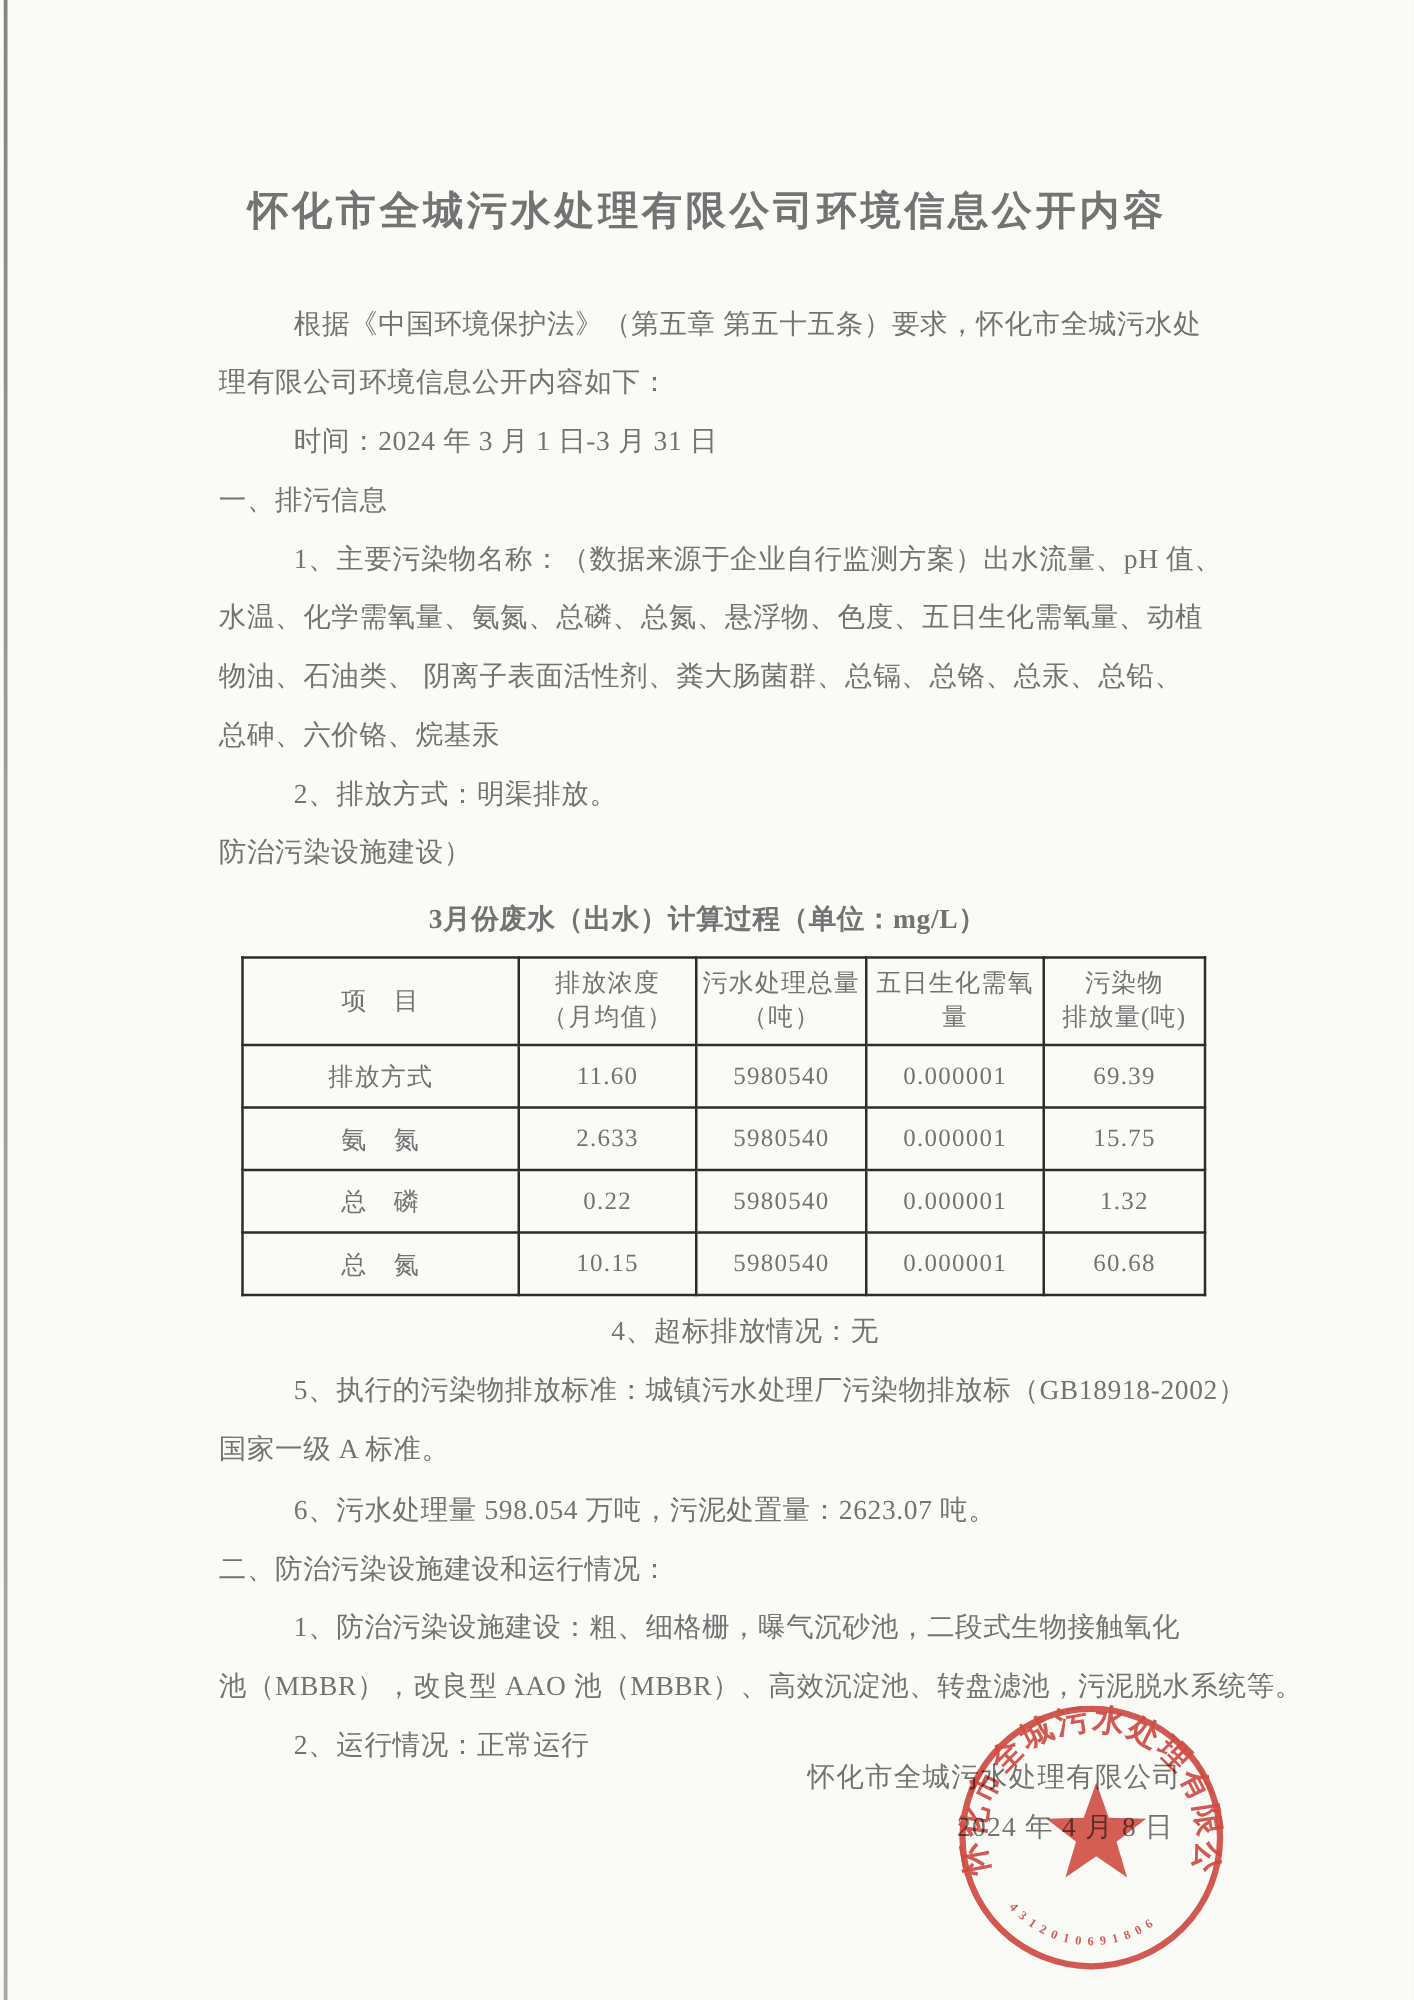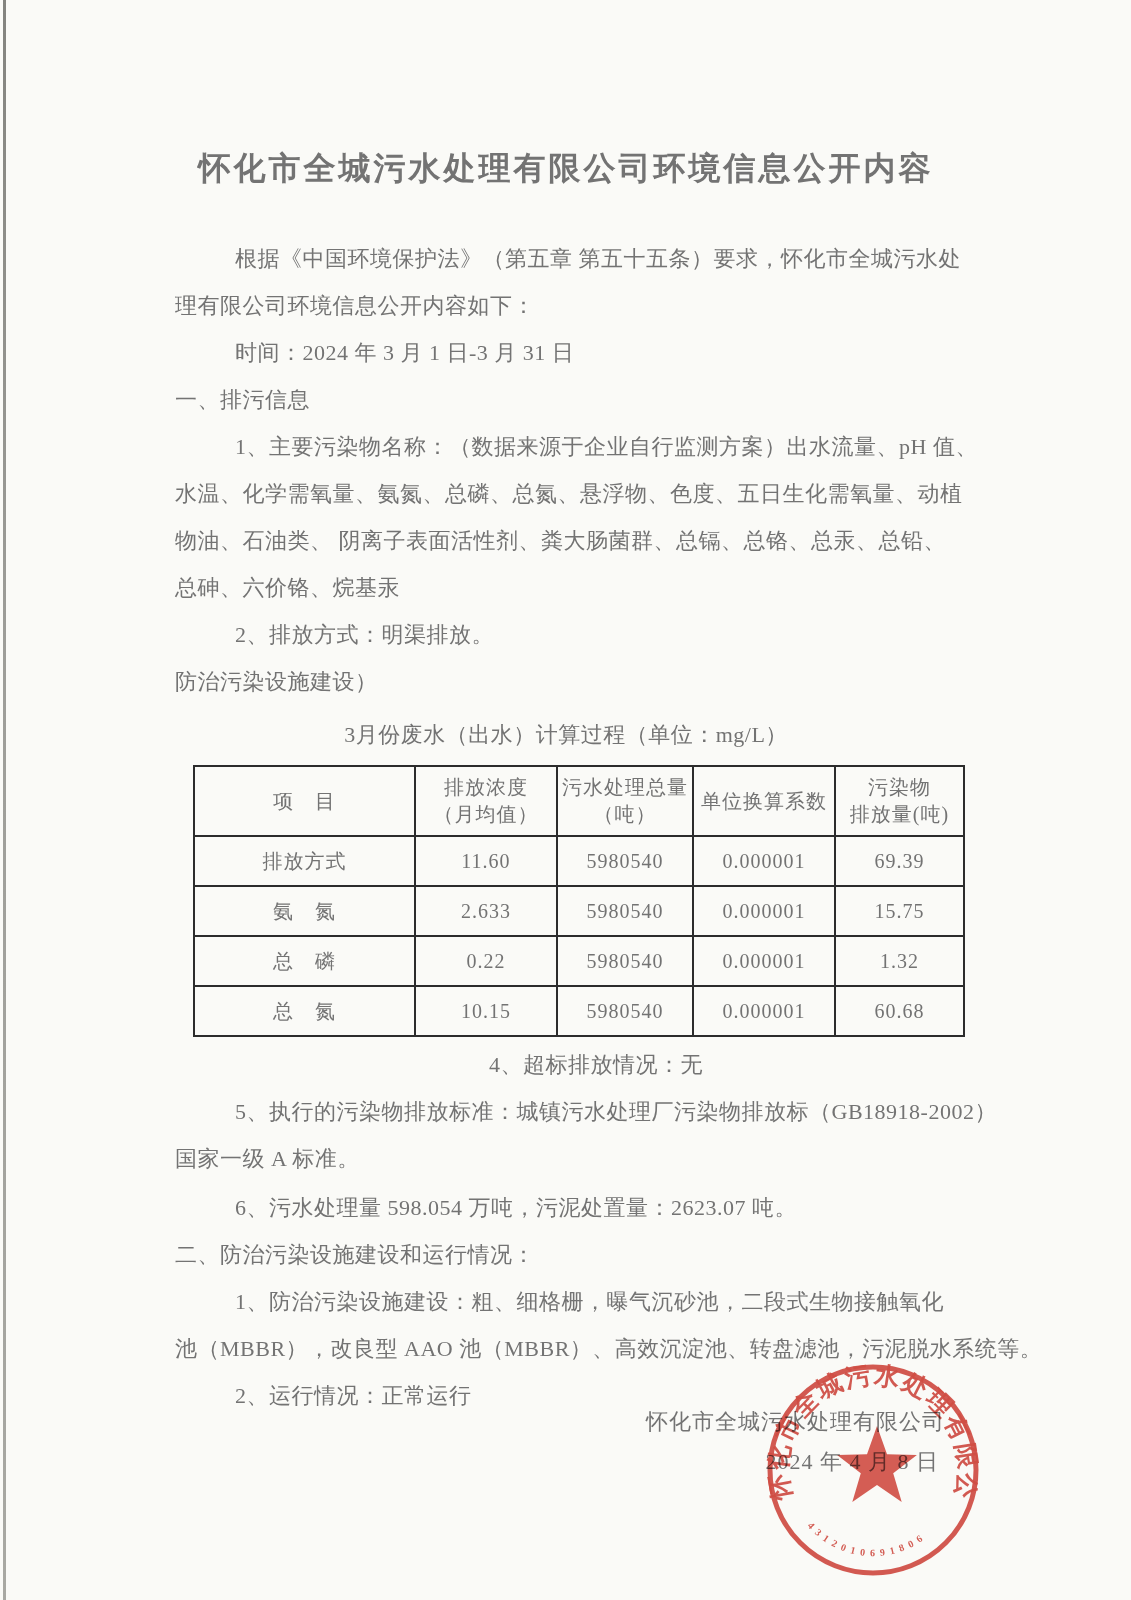--- a/index.html
+++ b/index.html
@@ -43,21 +43,21 @@
     white-space: nowrap;
     letter-spacing: 0.5px;
   }
   .first-gap { margin-top: 45px; }
   .indent { padding-left: 60px; }
   .caption {
     margin-top: 6px;
     height: 47px;
     line-height: 47px;
     font-size: 22px;
-    font-weight: normal;
+    font-weight: bold;
     text-align: center;
     letter-spacing: 0.5px;
   }
   .tbl {
     margin: 7px 0 0 18px;
     border-collapse: collapse;
     table-layout: fixed;
     width: 770px;
   }
   .tbl th, .tbl td {
@@ -142,21 +142,21 @@
             </th>
           <th>
             <div>排放浓度</div>
             <div>（月均值）</div>
           </th>
           <th>
             <div>污水处理总量</div>
             <div>（吨）</div>
           </th>
           <th>
-              <div>单位换算系数</div>
+              <div>五日生化需氧量</div>
             </th>
           <th>
             <div>污染物</div>
             <div>排放量(吨)</div>
           </th>
         </tr>
         <tr class="drow">
           <td>排放方式</td>
           <td>11.60</td>
           <td>5980540</td>

